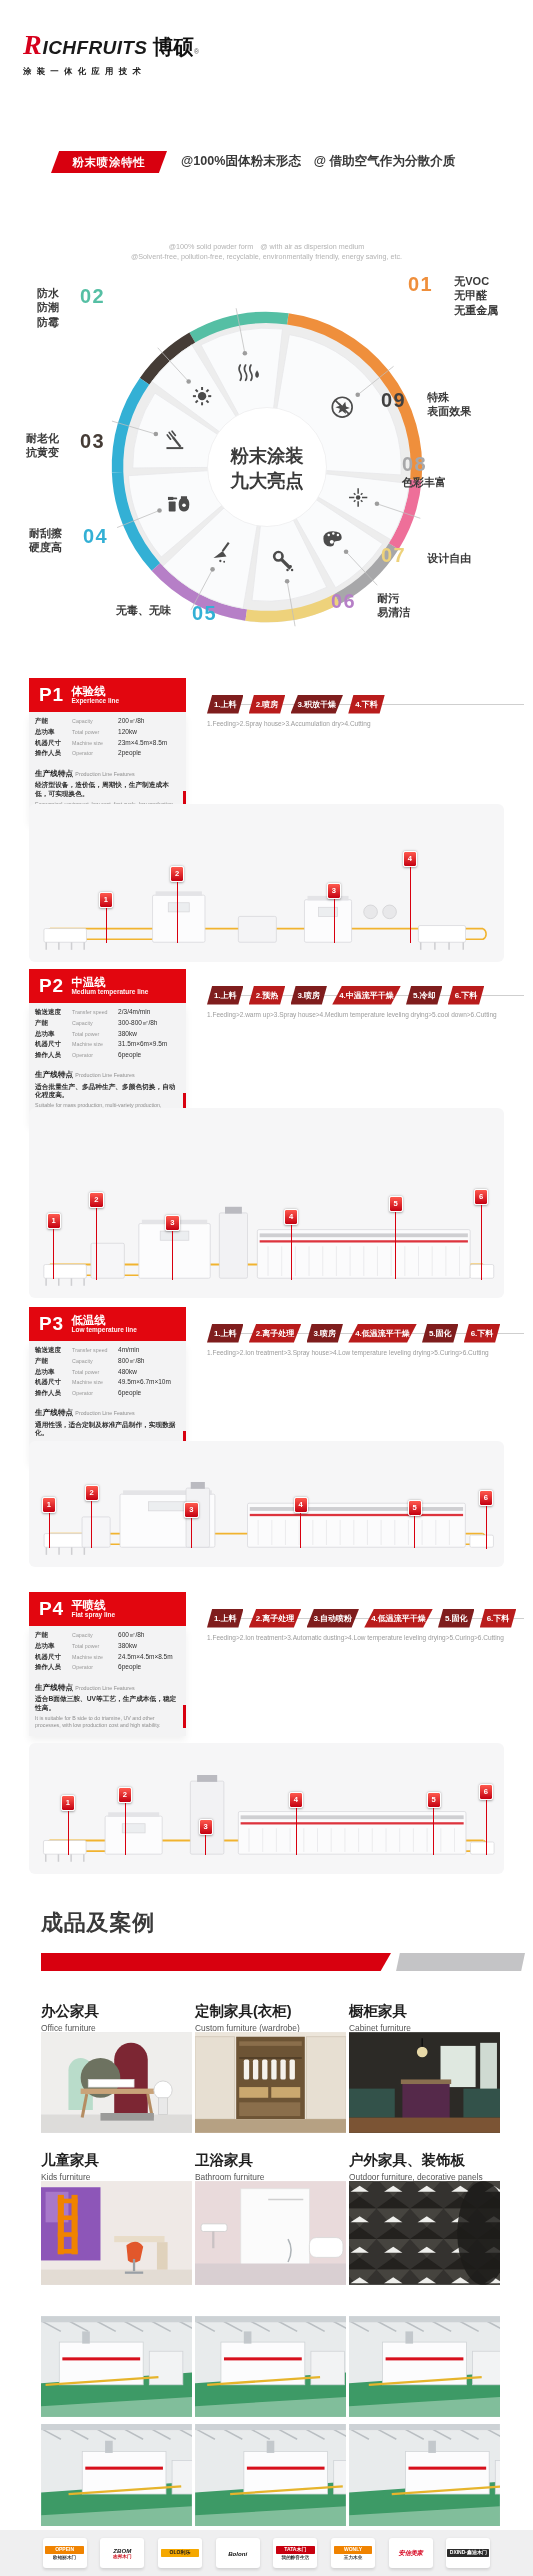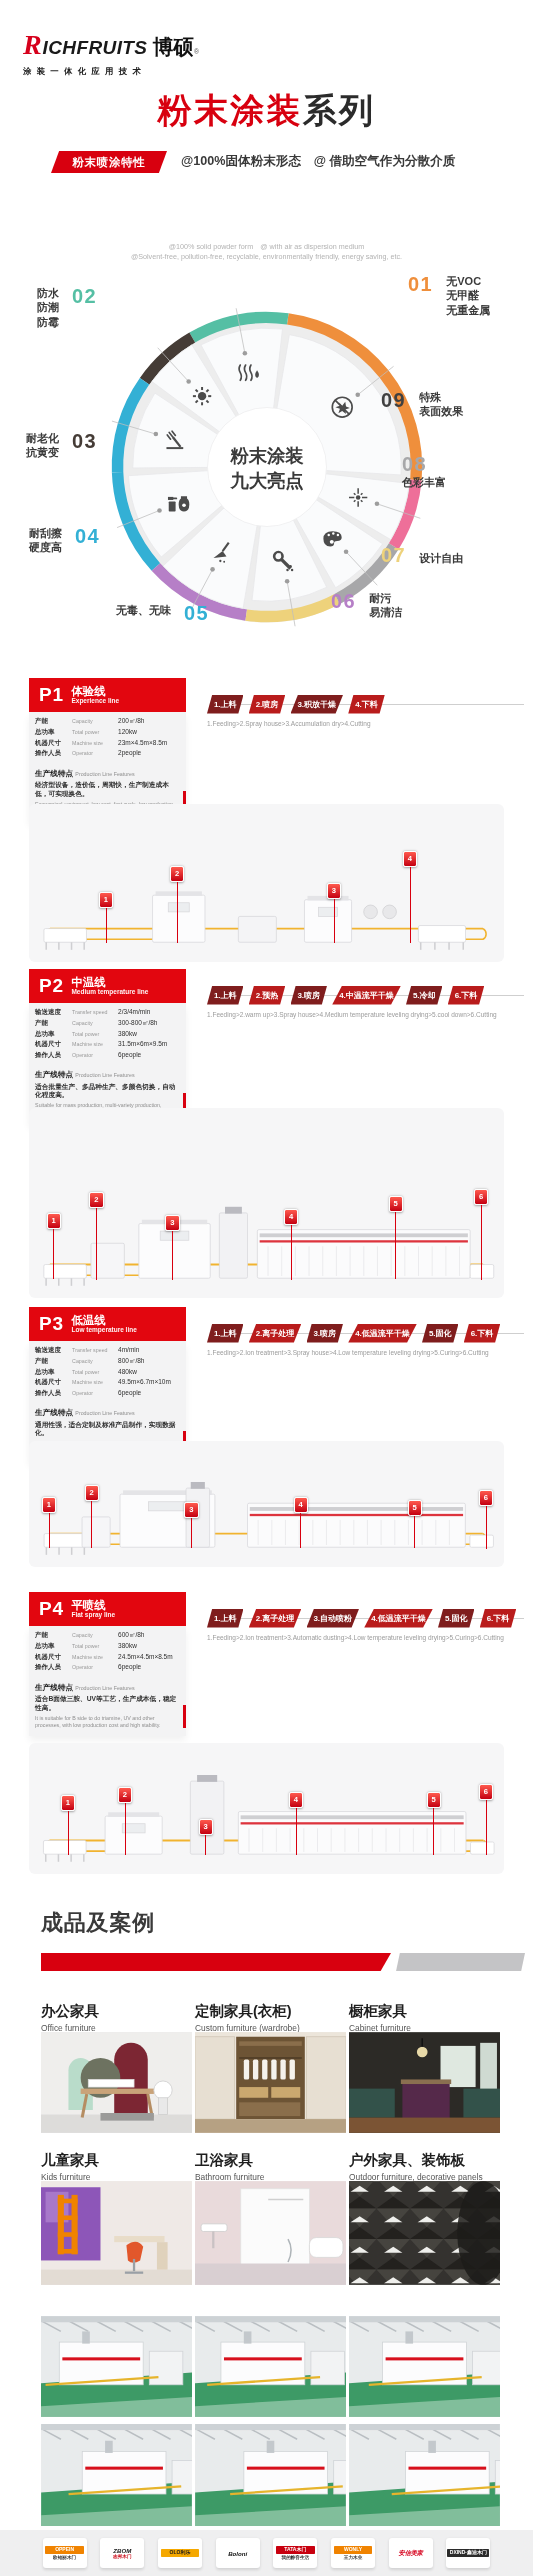--- a/index.html
+++ b/index.html
@@ -22,21 +22,21 @@
   .hero-title .dark{color:#2b2b2b;}
   .hero-badge{left:51px;top:151px;width:116px;height:22px;background:#d8000f;color:#fff;font-size:11.4px;font-weight:bold;display:flex;align-items:center;justify-content:center;letter-spacing:0.8px;clip-path:polygon(7% 0,100% 0,93% 100%,0 100%);}
   .hero-f1{left:181px;top:153px;width:347px;font-size:12.6px;font-weight:bold;color:#3a3a3a;}
   .hero-f2{left:105px;top:180px;width:350px;font-size:12.6px;font-weight:bold;color:#3a3a3a;}
   .hero-en-title{left:0;top:213px;width:533px;text-align:center;font-size:20.6px;font-weight:bold;color:#c9c9c9;letter-spacing:0.8px;}
   .hero-en1{left:0;top:242px;width:533px;text-align:center;font-size:7.2px;color:#b3b3b3;}
   .hero-en2{left:0;top:252px;width:533px;text-align:center;font-size:7.2px;color:#b3b3b3;}
 
   
   .wheel-svg{left:103px;top:303px;}
-  .wlabel{position:absolute;display:flex;gap:13px;align-items:flex-start;}
+  .wlabel{position:absolute;display:flex;gap:21px;align-items:flex-start;}
   .wlabel.col{flex-direction:column;gap:0.8px;}
   .wnum{font-size:20px;font-weight:bold;letter-spacing:1.5px;line-height:1;}
   .wtxt{font-size:11px;font-weight:bold;color:#3a3a3a;line-height:1.3;white-space:nowrap;}
 
   
   .pblock{position:absolute;left:29px;top:0;width:157px;height:34px;background:#e2060f;color:#fff;display:flex;align-items:center;}
   .pcode{font-size:19px;font-weight:bold;margin:0 7.6px 0 10px;letter-spacing:0.8px;}
   .pname-cn{font-size:11.4px;font-weight:bold;line-height:1.05;}
   .pname-en{font-size:6.5px;font-weight:bold;opacity:.95;}
   .pspecs{position:absolute;left:29px;top:34px;width:157px;background:#f3f3f4;padding:5.3px 6.1px 7.6px 6.1px;box-sizing:border-box;box-shadow:0 4.6px 7.6px rgba(0,0,0,0.06);}
@@ -85,23 +85,20 @@
   <div class="abs brand">
     <div class="brand-row">
       <span class="brand-r">R</span>
       <span class="brand-main">ICHFRUITS</span>
       <span class="brand-cn">博硕</span>
       <span class="brand-reg">®</span>
     </div>
     <div class="brand-tag">涂装一体化应用技术</div>
   </div>
 
-  <div class="abs hero-title">
-    <span class="red">粉末涂装</span><span class="dark">系列</span>
-  </div>
   <div class="abs hero-badge">粉末喷涂特性</div>
   <div class="abs hero-f1">@100%固体粉末形态　@ 借助空气作为分散介质</div>
   <div class="abs hero-en1">@100% solid powder form　@ with air as dispersion medium</div>
   <div class="abs hero-en2">@Solvent-free, pollution-free, recyclable, environmentally friendly, energy saving, etc.</div>
 
   <div class="abs wheel-svg" id="wheel-holder"><svg width="328" height="328" viewBox="0 0 430 430" xmlns="http://www.w3.org/2000/svg">
         <circle cx="215" cy="221" r="198" fill="#000" opacity="0.07"></circle>
         <path d="M 242.27792778817286,20.90745852665222 A 196 196 0 0 1 410.2541608259821,232.082525578541" stroke="#ef8f3c" stroke-width="15" fill="none"></path>
         <path d="M 244.351299422034,41.46469747559115 A 176 176 0 0 1 390.6902097145827,225.43792174936925 L 284.87678795466354,219.15144615031733 A 70 70 0 0 0 226.67381227012717,145.98027740506467 Z" fill="#fafbfc" stroke="#e7e7ea" stroke-width="1"></path>
         <g transform="translate(313.6086277634042,136.56315578365994)">

